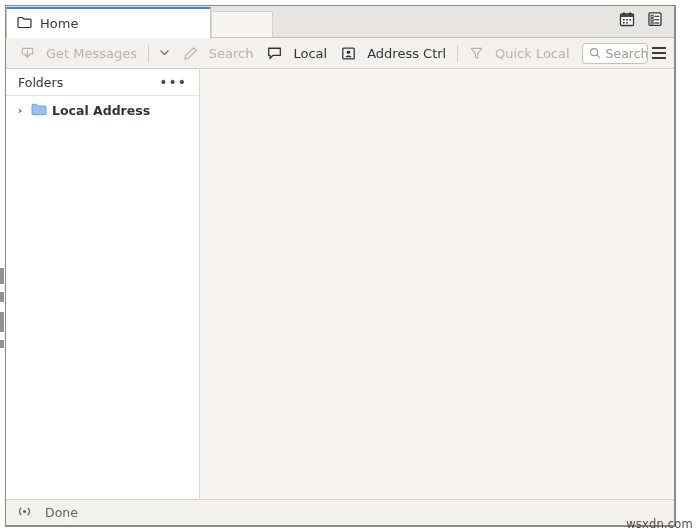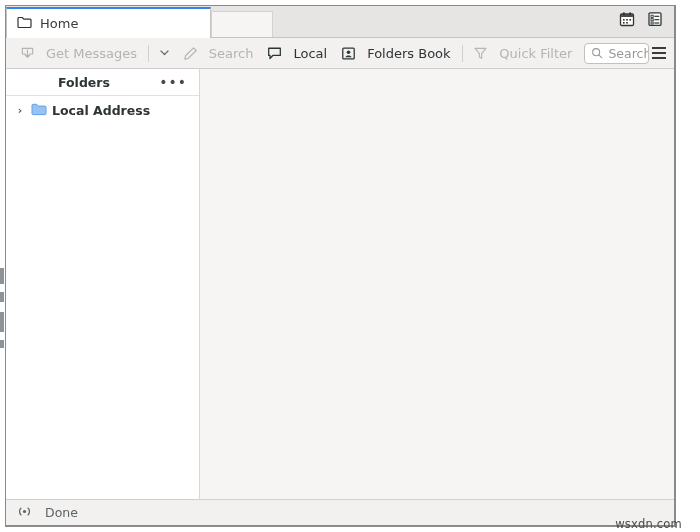--- a/index.html
+++ b/index.html
@@ -209,23 +209,22 @@
     display: flex;
     align-items: center;
     justify-content: space-between;
     padding: 0 10px 0 12px;
     box-sizing: border-box;
     border-bottom: 1px solid #e3e0dd;
     background: #ffffff;
   }
   #folders-title {
     font-size: 12.5px;
-    font-weight: bold;
+    font-weight: normal;
     color: #2e3436;
-    margin-left: 40px;
   }
   #folders-more {
     font-size: 14px;
     letter-spacing: 1px;
     color: #4a4a4a;
     line-height: 8px;
     padding: 4px 2px;
     cursor: default;
   }
   #folder-tree { padding-top: 4px; flex: 1; }
@@ -267,21 +266,21 @@
     position: relative;
   }
   #status-text {
     font-size: 12.5px;
     color: #5c6366;
   }
 
   
   #watermark {
     position: absolute;
-    right: 18px;
+    right: 7px;
     bottom: 1px;
     font-size: 11.5px;
     font-family: "DejaVu Sans", "Liberation Sans", sans-serif;
     color: #4b4b4b;
     letter-spacing: .2px;
   }
 </style>
 </head>
 <body>
 
@@ -382,33 +381,33 @@
       </div>
 
       <div class="tbtn">
         <span>
           <svg width="15" height="15" viewBox="0 0 16 16">
             <rect x="1.9" y="2.2" width="12.2" height="11.6" rx="1" stroke="#2e3436" stroke-width="1.35" fill="none"></rect>
             <circle cx="8" cy="6.6" r="1.9" fill="#2e3436"></circle>
             <path d="M4.7 12 C5.3 9.6 10.7 9.6 11.3 12 Z" fill="#2e3436"></path>
           </svg>
         </span>
-        <span>Folders Book</span>
+        <span>Address Ctrl</span>
       </div>
 
       <div class="tsep"></div>
 
 
       <div class="tbtn disabled">
         <span>
           <svg width="15" height="15" viewBox="0 0 16 16">
             <path d="M2.2 2.5 H13.8 L9.2 8.2 V13.2 L6.8 11.8 V8.2 Z" stroke="#b6b3b0" stroke-width="1.2" fill="none" stroke-linejoin="round"></path>
           </svg>
         </span>
-        <span>Quick Filter</span>
+        <span>Quick Local</span>
       </div>
 
       <div id="search-box">
         <span>
           <svg width="12" height="12" viewBox="0 0 14 14">
             <circle cx="6" cy="6" r="4.1" stroke="#9a9896" stroke-width="1.2" fill="none"></circle>
             <path d="M9.1 9.1 L12.6 12.6" stroke="#9a9896" stroke-width="1.2" stroke-linecap="round"></path>
           </svg>
         </span>
         <span id="search-placeholder">Search &lt;Ctrl+K&gt;</span>

